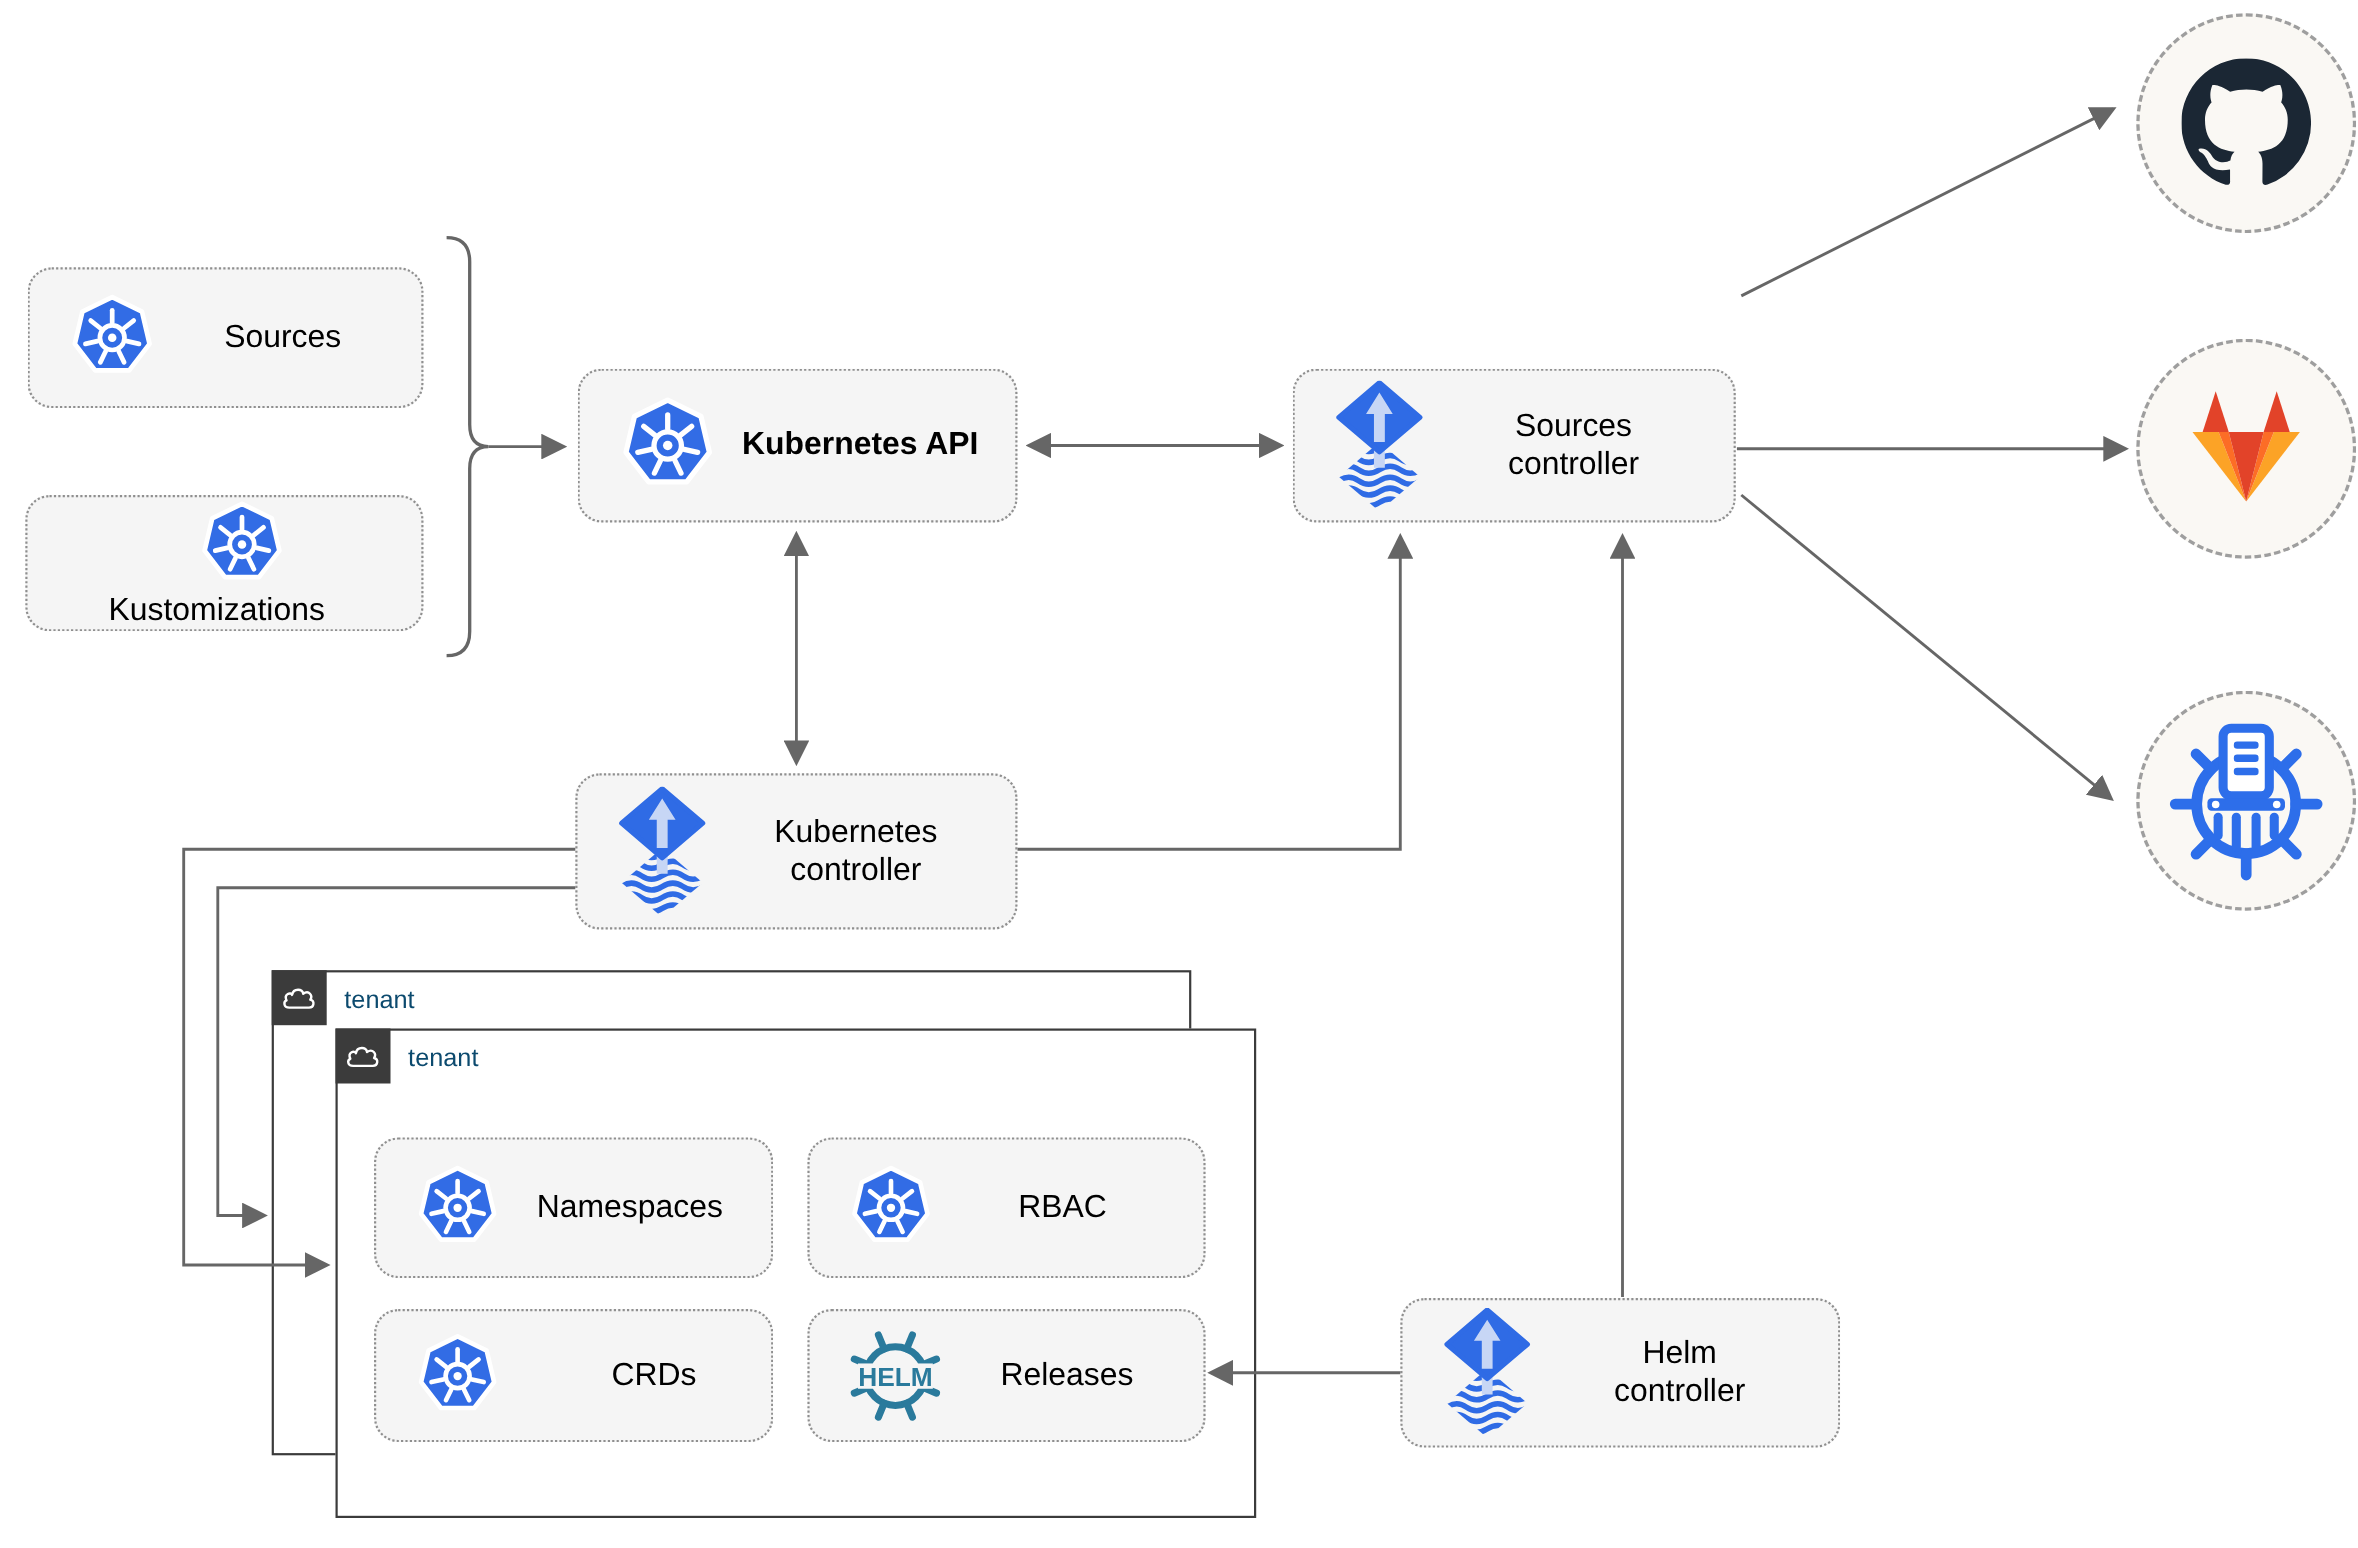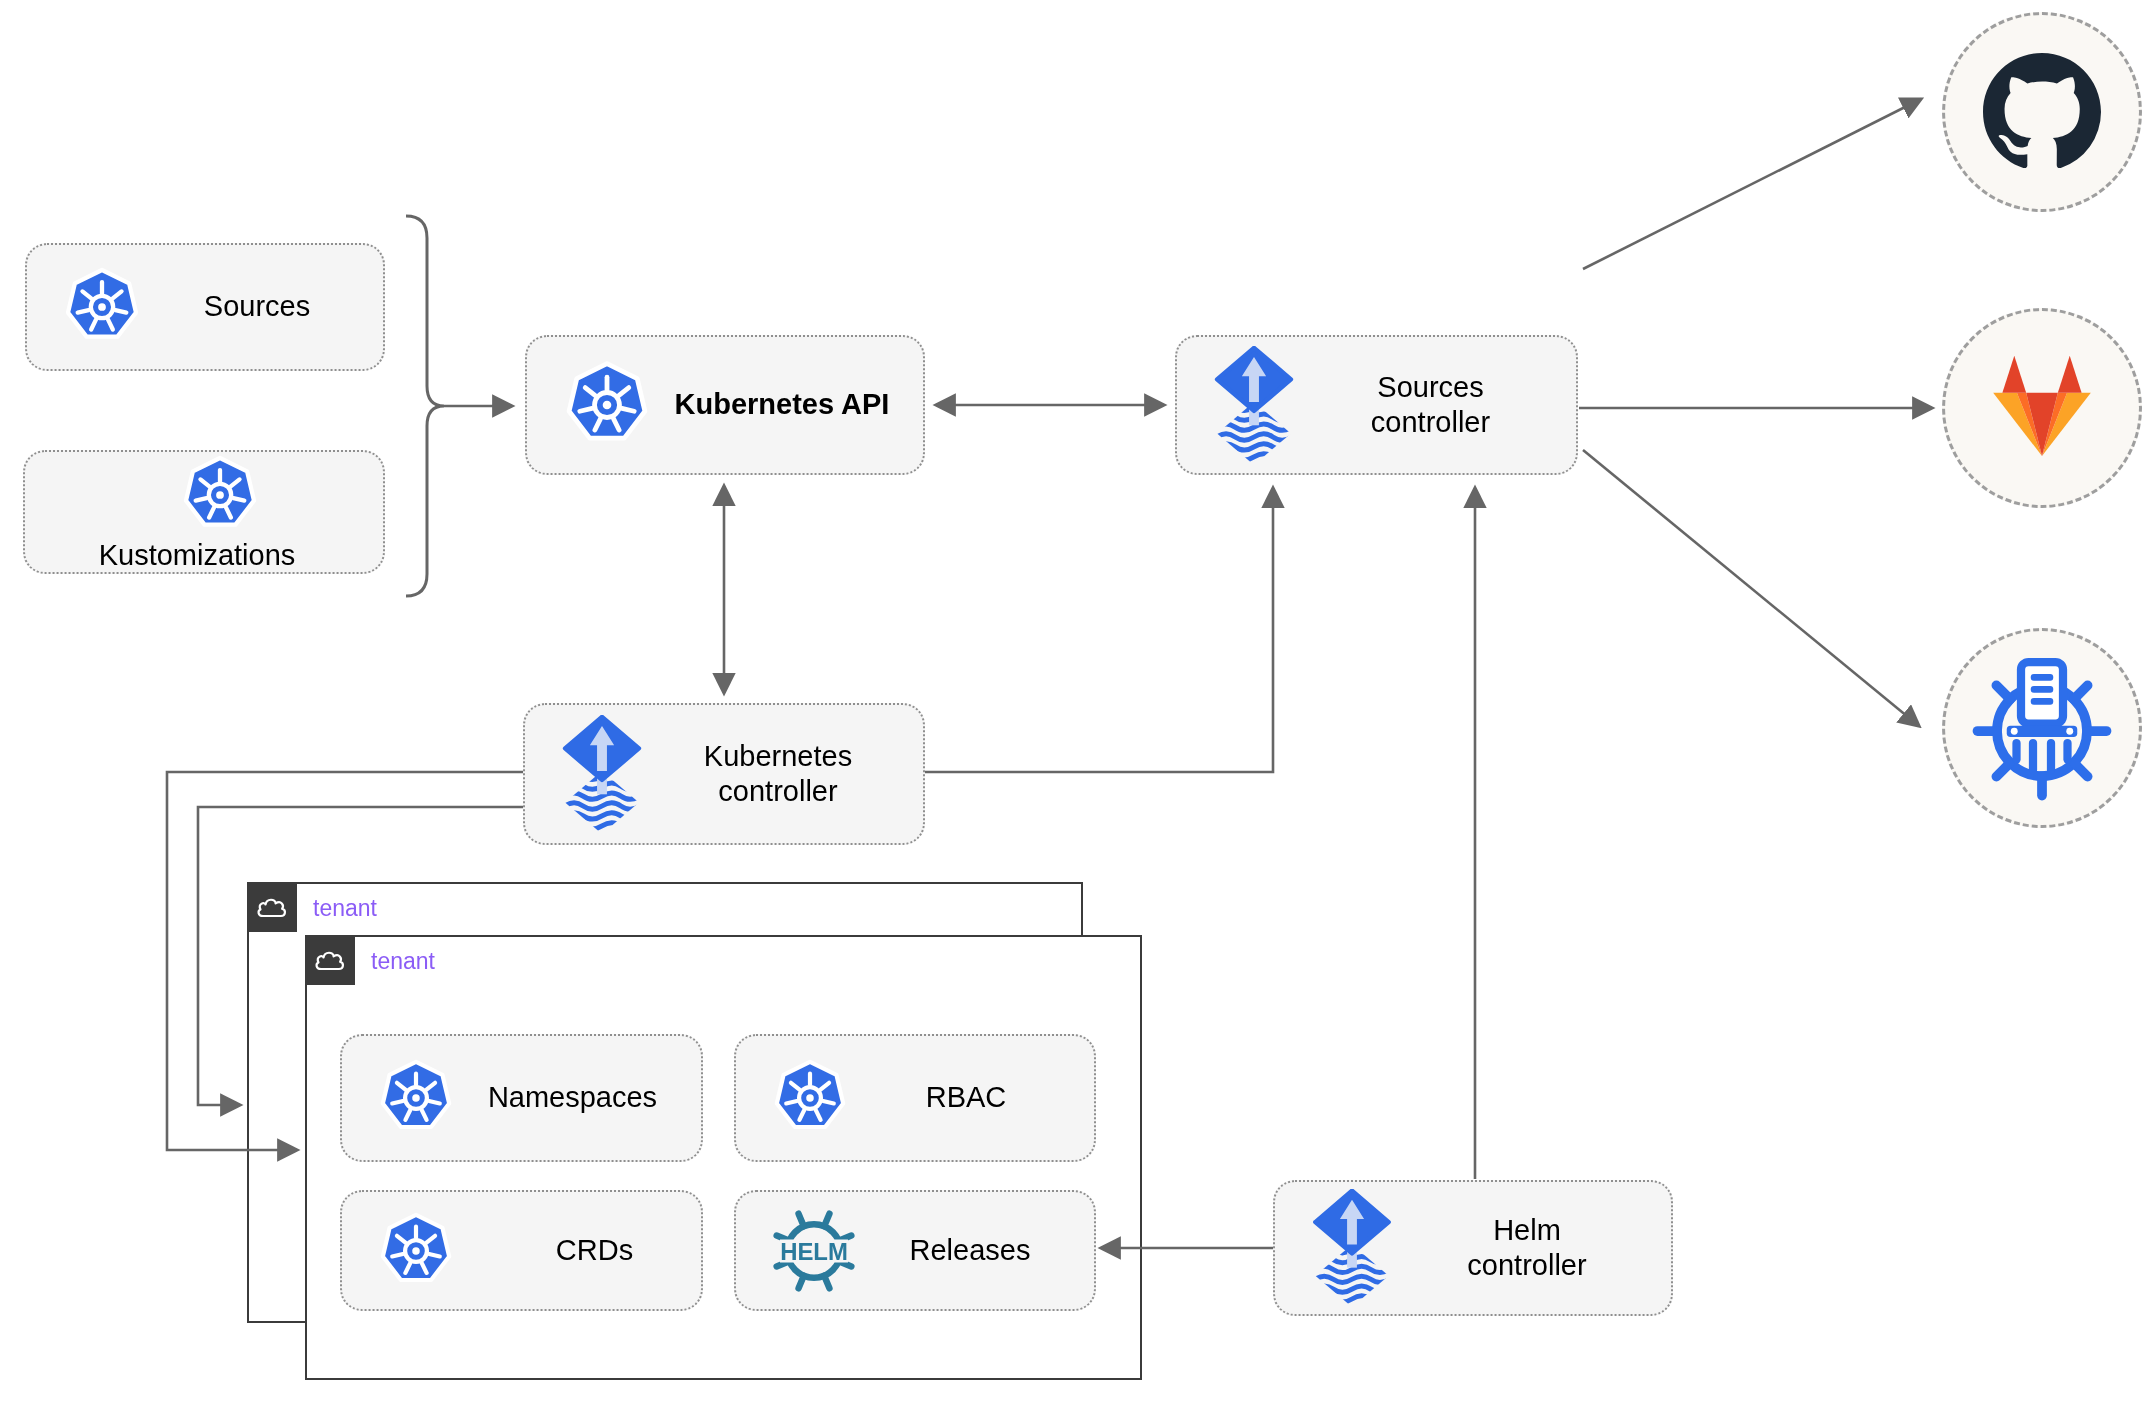--- a/index.html
+++ b/index.html
@@ -27,21 +27,21 @@
     border:2.5px solid var(--tenant-dark,#3B3B3B);
     box-sizing:border-box;
   }
   .tenant .tab{
     position:absolute;left:-2.5px;top:-2.5px;width:50px;height:50px;
     background:var(--tenant-dark,#3B3B3B);
     display:flex;align-items:center;justify-content:center;
   }
   .tenant .tenant-label{
     position:absolute;left:64px;top:0;height:48px;line-height:48px;
-    font-size:23px;color:#8b5cf6;
+    font-size:23px;color:#0c4a6e;
   }
 
   
   .remote{
     position:absolute;width:200px;height:200px;border-radius:50%;
     background:var(--circle-fill,#FAF8F4);
     border:3px dashed #9E9E9E;
     box-sizing:border-box;
     display:flex;align-items:center;justify-content:center;
   }

